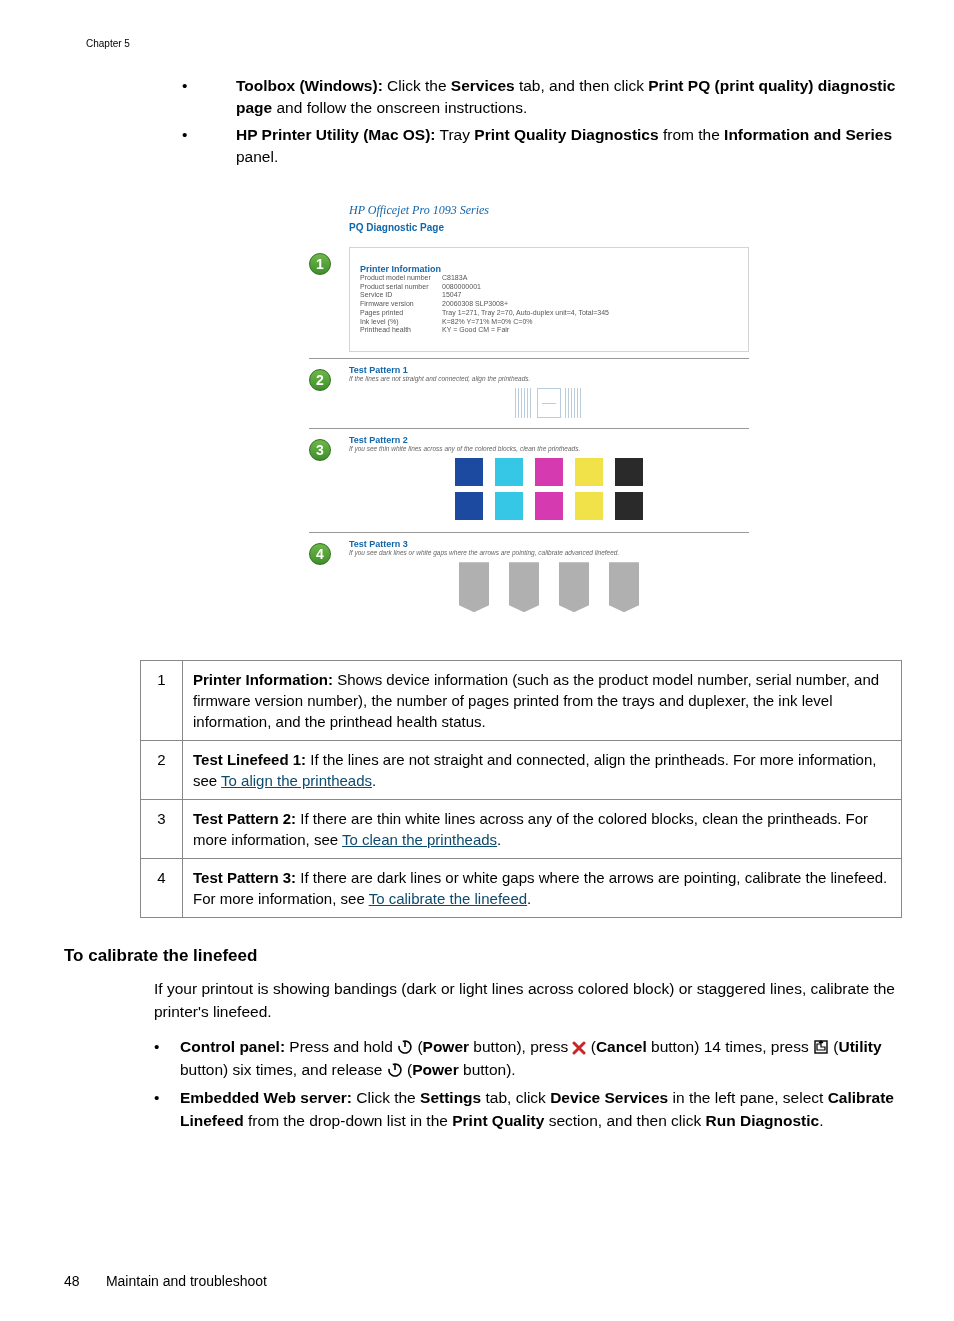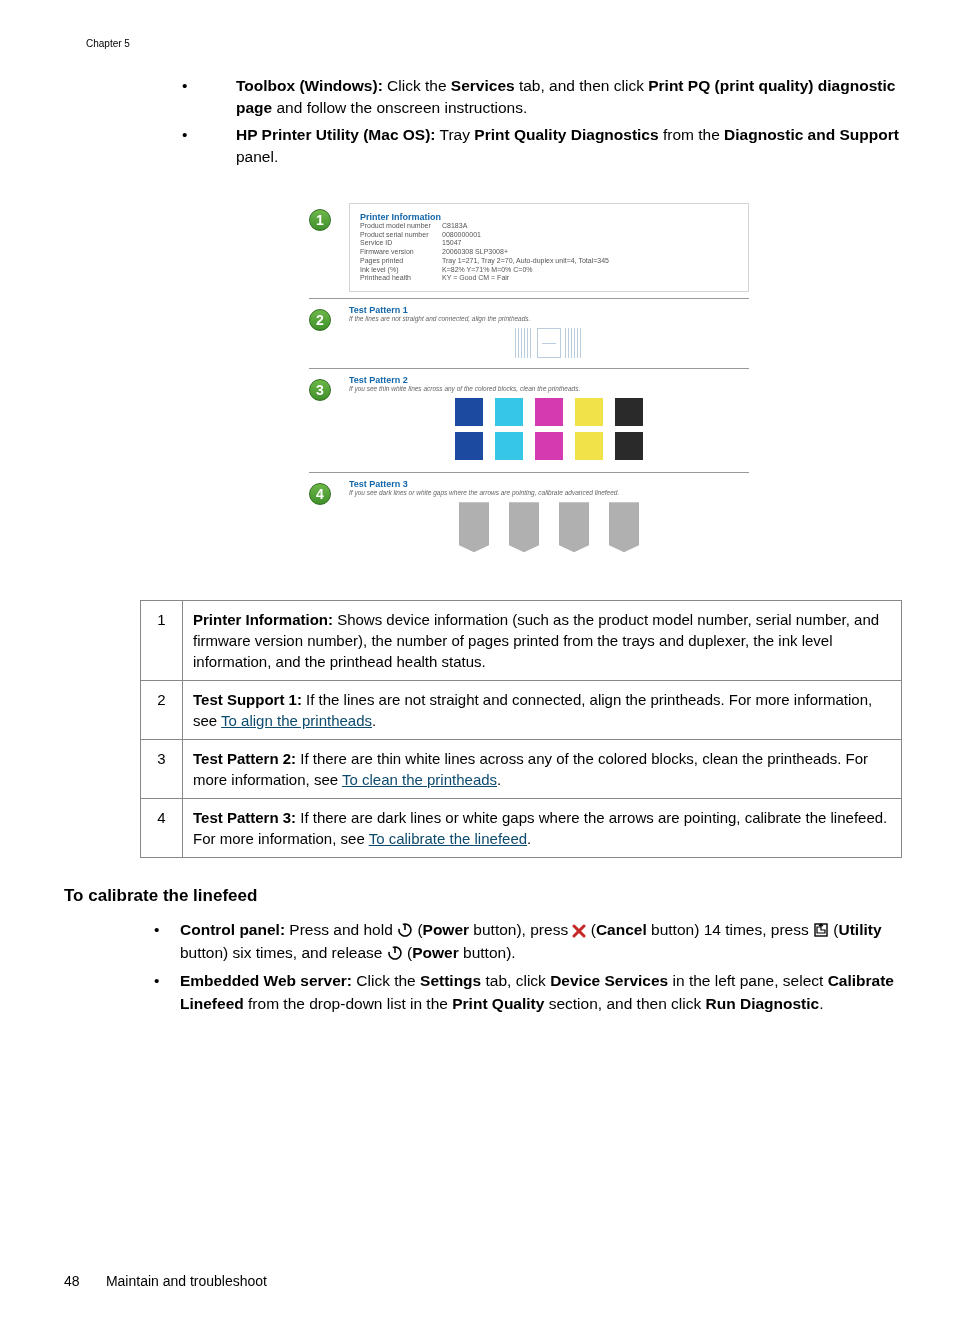--- a/index.html
+++ b/index.html
@@ -44,21 +44,21 @@
   .tp-sub { font-size: 6.5px; color: #666; font-style: italic; margin-bottom: 6px; }
   .tp1-shapes { display: flex; gap: 4px; justify-content: center; margin-bottom: 4px; }
   .tp1-block { width: 18px; height: 30px; background: repeating-linear-gradient(90deg,#bcd 0 1px,#fff 1px 3px); }
   .tp1-center { width: 24px; height: 30px; border: 1px solid #bcd; position: relative; }
   .tp1-center::before { content:""; position:absolute; top:50%; left:4px; right:4px; border-top:1px solid #bcd; }
   .tp2-row { display:flex; gap:12px; justify-content:center; margin-bottom:6px; }
   .tp2-block { width:28px; height:28px; }
   .c-navy{background:#1c4aa0;} .c-cyan{background:#36c6e6;} .c-mag{background:#d63ab0;} .c-yel{background:#f2e24a;} .c-blk{background:#2a2a2a;}
   .tp3-row { display:flex; gap:20px; justify-content:center; margin-bottom:8px; }
   .tp3-block { width:30px; height:50px; background:#b0b0b0; clip-path: polygon(0 0, 100% 0, 100% 86%, 50% 100%, 0 86%); }
-  .diag-frame { padding: 8px 10px; background:#fff; border:1px solid #d4d4d4; }
+  .diag-frame { padding: 16px 10px; background:#fff; border:1px solid #d4d4d4; }
   
   table.legend { width: calc(100% + 42px); margin-left: -42px; border-collapse: collapse; margin-top: 32px; margin-bottom: 28px; }
   table.legend td { border: 1px solid #888; padding: 8px 10px; vertical-align: top; font-size: 15px; line-height: 1.4; }
   table.legend td.num { width: 42px; text-align: center; }
   a.lnk { color: #0c4a6e; text-decoration: underline; }
   h3.sub { font-size: 17px; font-weight: bold; margin-left: -118px; margin-bottom: 12px; }
   .body-para { margin-bottom: 12px; margin-left: -28px; width: 744px; line-height: 1.45; }
   ul.bot-bullets { list-style:none; margin-left: -28px; width: 744px; }
   ul.bot-bullets li { display:flex; margin-bottom: 4px; line-height:1.5; }
   ul.bot-bullets li .bul { width: 26px; flex:0 0 26px; }
@@ -77,27 +77,34 @@
   <ul class="top-bullets">
     <li>
       <span class="bul">•</span>
       <span class="btext">
         <b>Toolbox (Windows):</b><span> Click the </span><b>Services</b><span> tab, and then click </span><b>Print PQ (print quality) diagnostic page</b><span> and follow the onscreen instructions.</span>
       </span>
     </li>
     <li>
       <span class="bul">•</span>
       <span class="btext">
-        <b>HP Printer Utility (Mac OS):</b><span> Tray </span><b>Print Quality Diagnostics</b><span> from the </span><b>Diagnostic and Support</b><span> panel.</span>
+        <b>HP Printer Utility (Mac OS):</b><span> Tray </span><b>Print Quality Diagnostics</b><span> from the </span><b>Information and Series</b><span> panel.</span>
       </span>
     </li>
   </ul>
 
   <div class="diagram-wrap">
     <div class="diagram-box">
+      <div class="callout-row">
+        <div style="width:40px"></div>
+        <div class="callout-body">
+          <div class="diag-title">HP Officejet Pro 1093 Series</div>
+          <div class="diag-section-title">PQ Diagnostic Page</div>
+        </div>
+      </div>
       <div class="callout-row">
         <div class="callout-bubble">1</div>
         <div class="callout-body diag-frame">
           <div class="pi-title">Printer Information</div>
           <div class="pi-grid">
             <div class="pi-labels">
               <div>Product model number</div>
               <div>Product serial number</div>
               <div>Service ID</div>
               <div>Firmware version</div>
@@ -170,34 +177,35 @@
   </div>
 
   <table class="legend">
     <tbody>
         <tr>
       <td class="num">1</td>
       <td><b>Printer Information:</b><span> Shows device information (such as the product model number, serial number, and firmware version number), the number of pages printed from the trays and duplexer, the ink level information, and the printhead health status.</span></td>
     </tr>
     <tr>
       <td class="num">2</td>
-      <td><b>Test Support 1:</b><span> If the lines are not straight and connected, align the printheads. For more information, see </span><a class="lnk">To align the printheads</a><span>.</span></td>
+      <td><b>Test Linefeed 1:</b><span> If the lines are not straight and connected, align the printheads. For more information, see </span><a class="lnk">To align the printheads</a><span>.</span></td>
     </tr>
     <tr>
       <td class="num">3</td>
       <td><b>Test Pattern 2:</b><span> If there are thin white lines across any of the colored blocks, clean the printheads. For more information, see </span><a class="lnk">To clean the printheads</a><span>.</span></td>
     </tr>
     <tr>
       <td class="num">4</td>
       <td><b>Test Pattern 3:</b><span> If there are dark lines or white gaps where the arrows are pointing, calibrate the linefeed. For more information, see </span><a class="lnk">To calibrate the linefeed</a><span>.</span></td>
     </tr>
   </tbody>
     </table>
 
   <h3 class="sub">To calibrate the linefeed</h3>
+  <div class="body-para">If your printout is showing bandings (dark or light lines across colored block) or staggered lines, calibrate the printer's linefeed.</div>
 
   <ul class="bot-bullets">
     <li>
       <span class="bul">•</span>
       <span class="btext" id="bot-0"><b>Control panel:</b> Press and hold <svg class="iicon" width="16" height="16" viewBox="0 0 16 16">
             <circle cx="8" cy="8" r="6" fill="none" stroke="#000" stroke-width="1.6" stroke-dasharray="26 6" transform="rotate(-65 8 8)"></circle>
             <line x1="8" y1="2" x2="8" y2="8" stroke="#000" stroke-width="1.6"></line>
           </svg> (<b>Power</b> button), press <svg class="iicon" width="14" height="14" viewBox="0 0 14 14">
             <line x1="2" y1="2" x2="12" y2="12" stroke="#c62828" stroke-width="3" stroke-linecap="round"></line>
             <line x1="12" y1="2" x2="2" y2="12" stroke="#c62828" stroke-width="3" stroke-linecap="round"></line>

